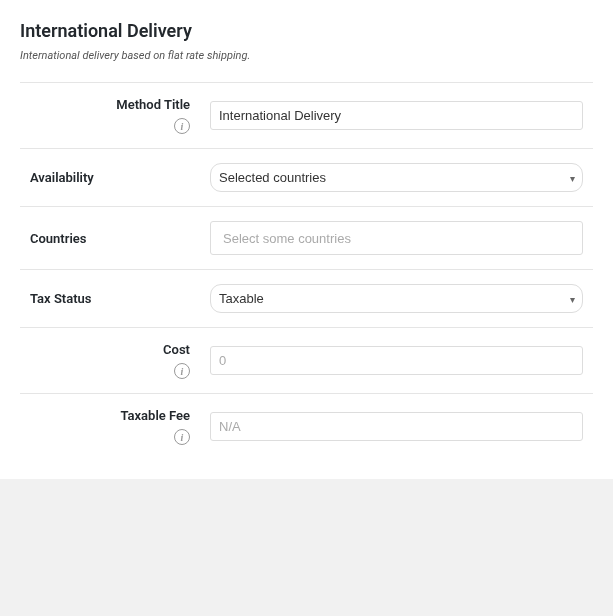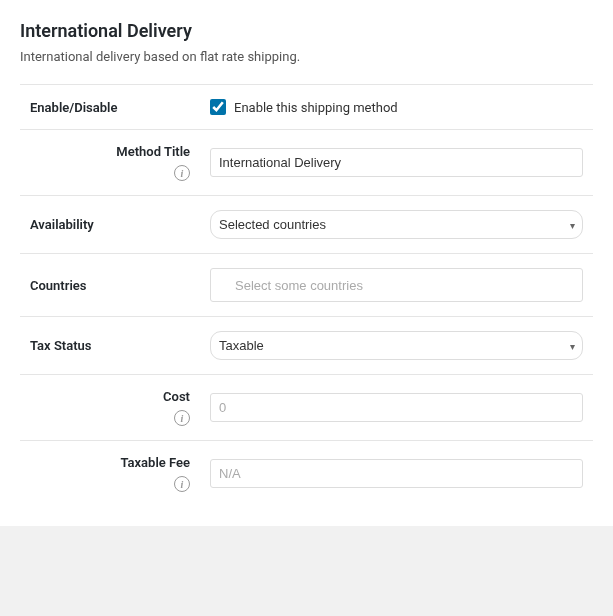--- a/index.html
+++ b/index.html
@@ -24,23 +24,24 @@
     }
 
     .page-title {
       font-size: 18px;
       font-weight: 600;
       color: #23282d;
       margin-bottom: 8px;
     }
 
     .page-subtitle {
-      font-size: 13px;
+      font-size: 11px;
       color: #555;
       margin-bottom: 20px;
+      font-style: italic;
     }
 
     .form-table {
       width: 100%;
       border-collapse: collapse;
     }
 
     .form-table tr {
       border-top: 1px solid #e5e5e5;
     }
@@ -146,48 +147,39 @@
       accent-color: #0073aa;
     }
 
     .checkbox-label {
       font-size: 13px;
       color: #333;
     }
 
     .countries-placeholder {
       width: 100%;
-      padding: 6px 24px;
+      padding: 6px 12px;
       border: 1px solid #ddd;
       border-radius: 3px;
       font-size: 13px;
       color: #aaa;
       background: #fff;
       min-height: 34px;
     }
   </style>
 </head>
 <body>
 
 <div class="container">
   <h1 class="page-title">International Delivery</h1>
   <p class="page-subtitle">International delivery based on flat rate shipping.</p>
 
   <table class="form-table">
     <tbody>
 
-      <tr>
-        <td class="label-cell">Enable/Disable</td>
-        <td class="field-cell">
-          <div class="checkbox-row">
-            <input type="checkbox" class="checkbox-input" checked="" style="">
-            <label class="checkbox-label">Enable this shipping method</label>
-          </div>
-        </td>
-      </tr>
 
       <tr>
         <td class="label-cell">
           <div class="label-with-help">
             <span>Method Title</span>
             <span class="help-icon">i</span>
           </div>
         </td>
         <td class="field-cell">
           <input type="text" class="text-input" value="International Delivery" style="">

